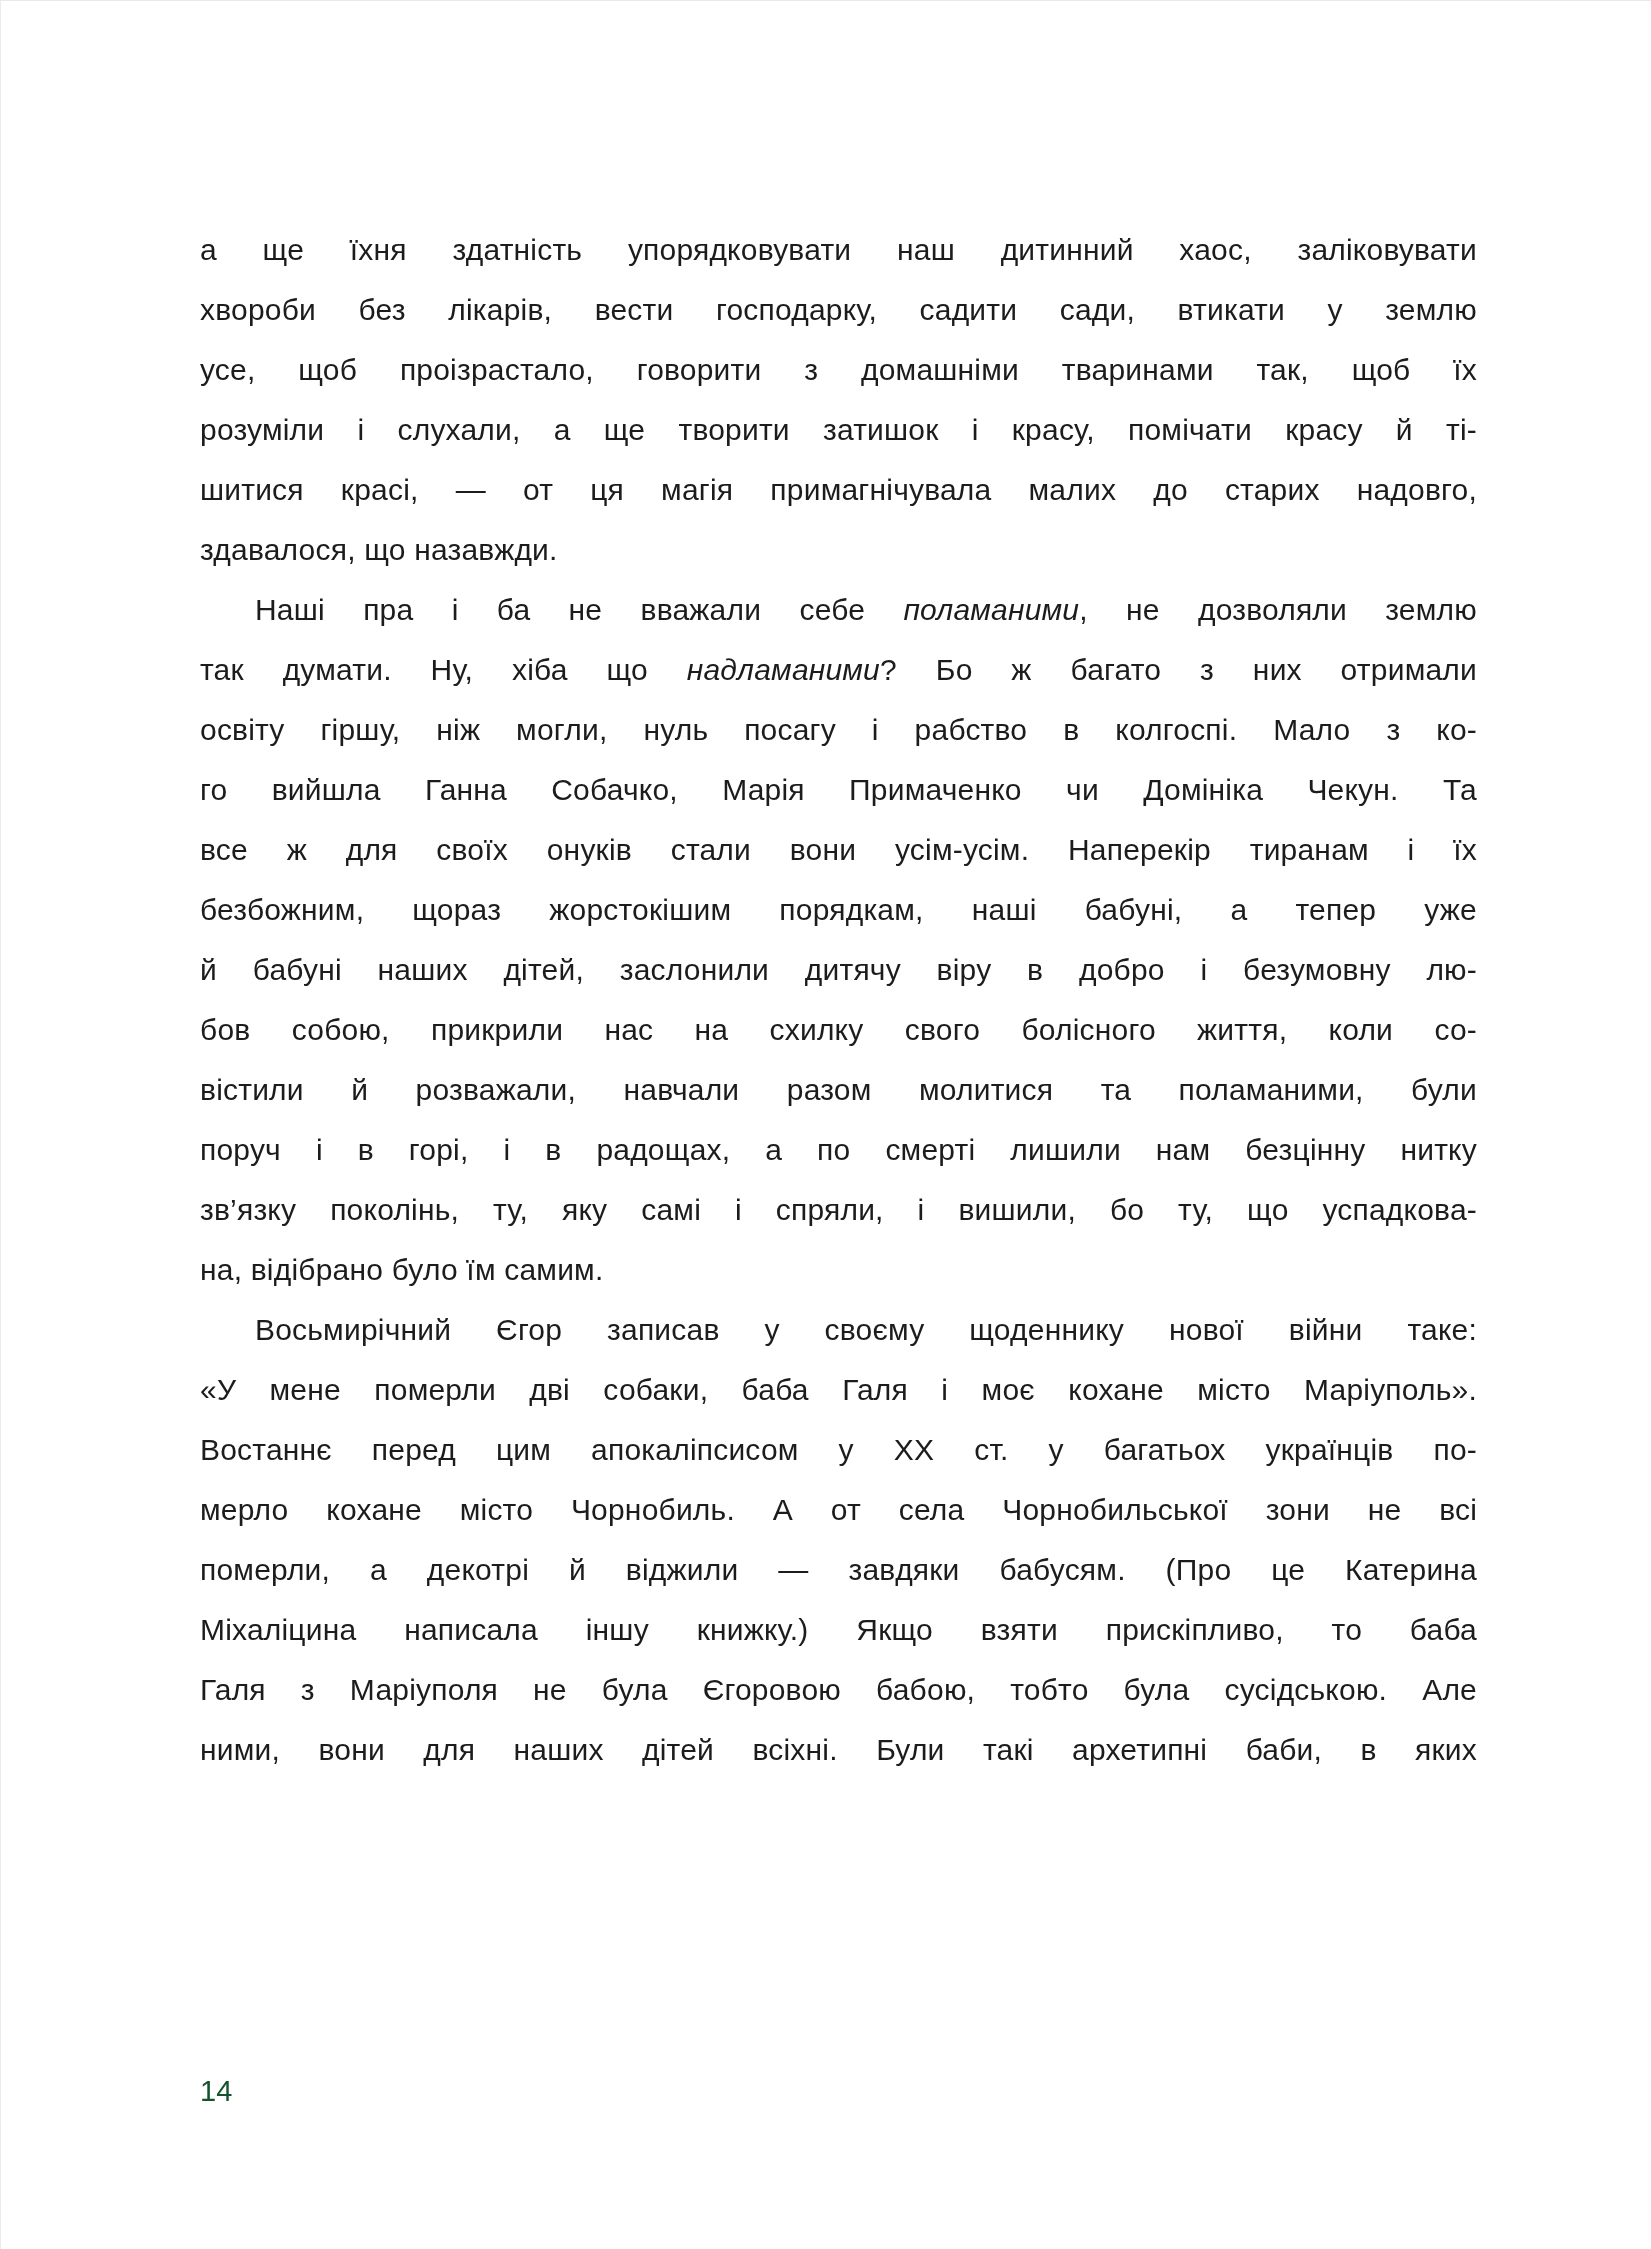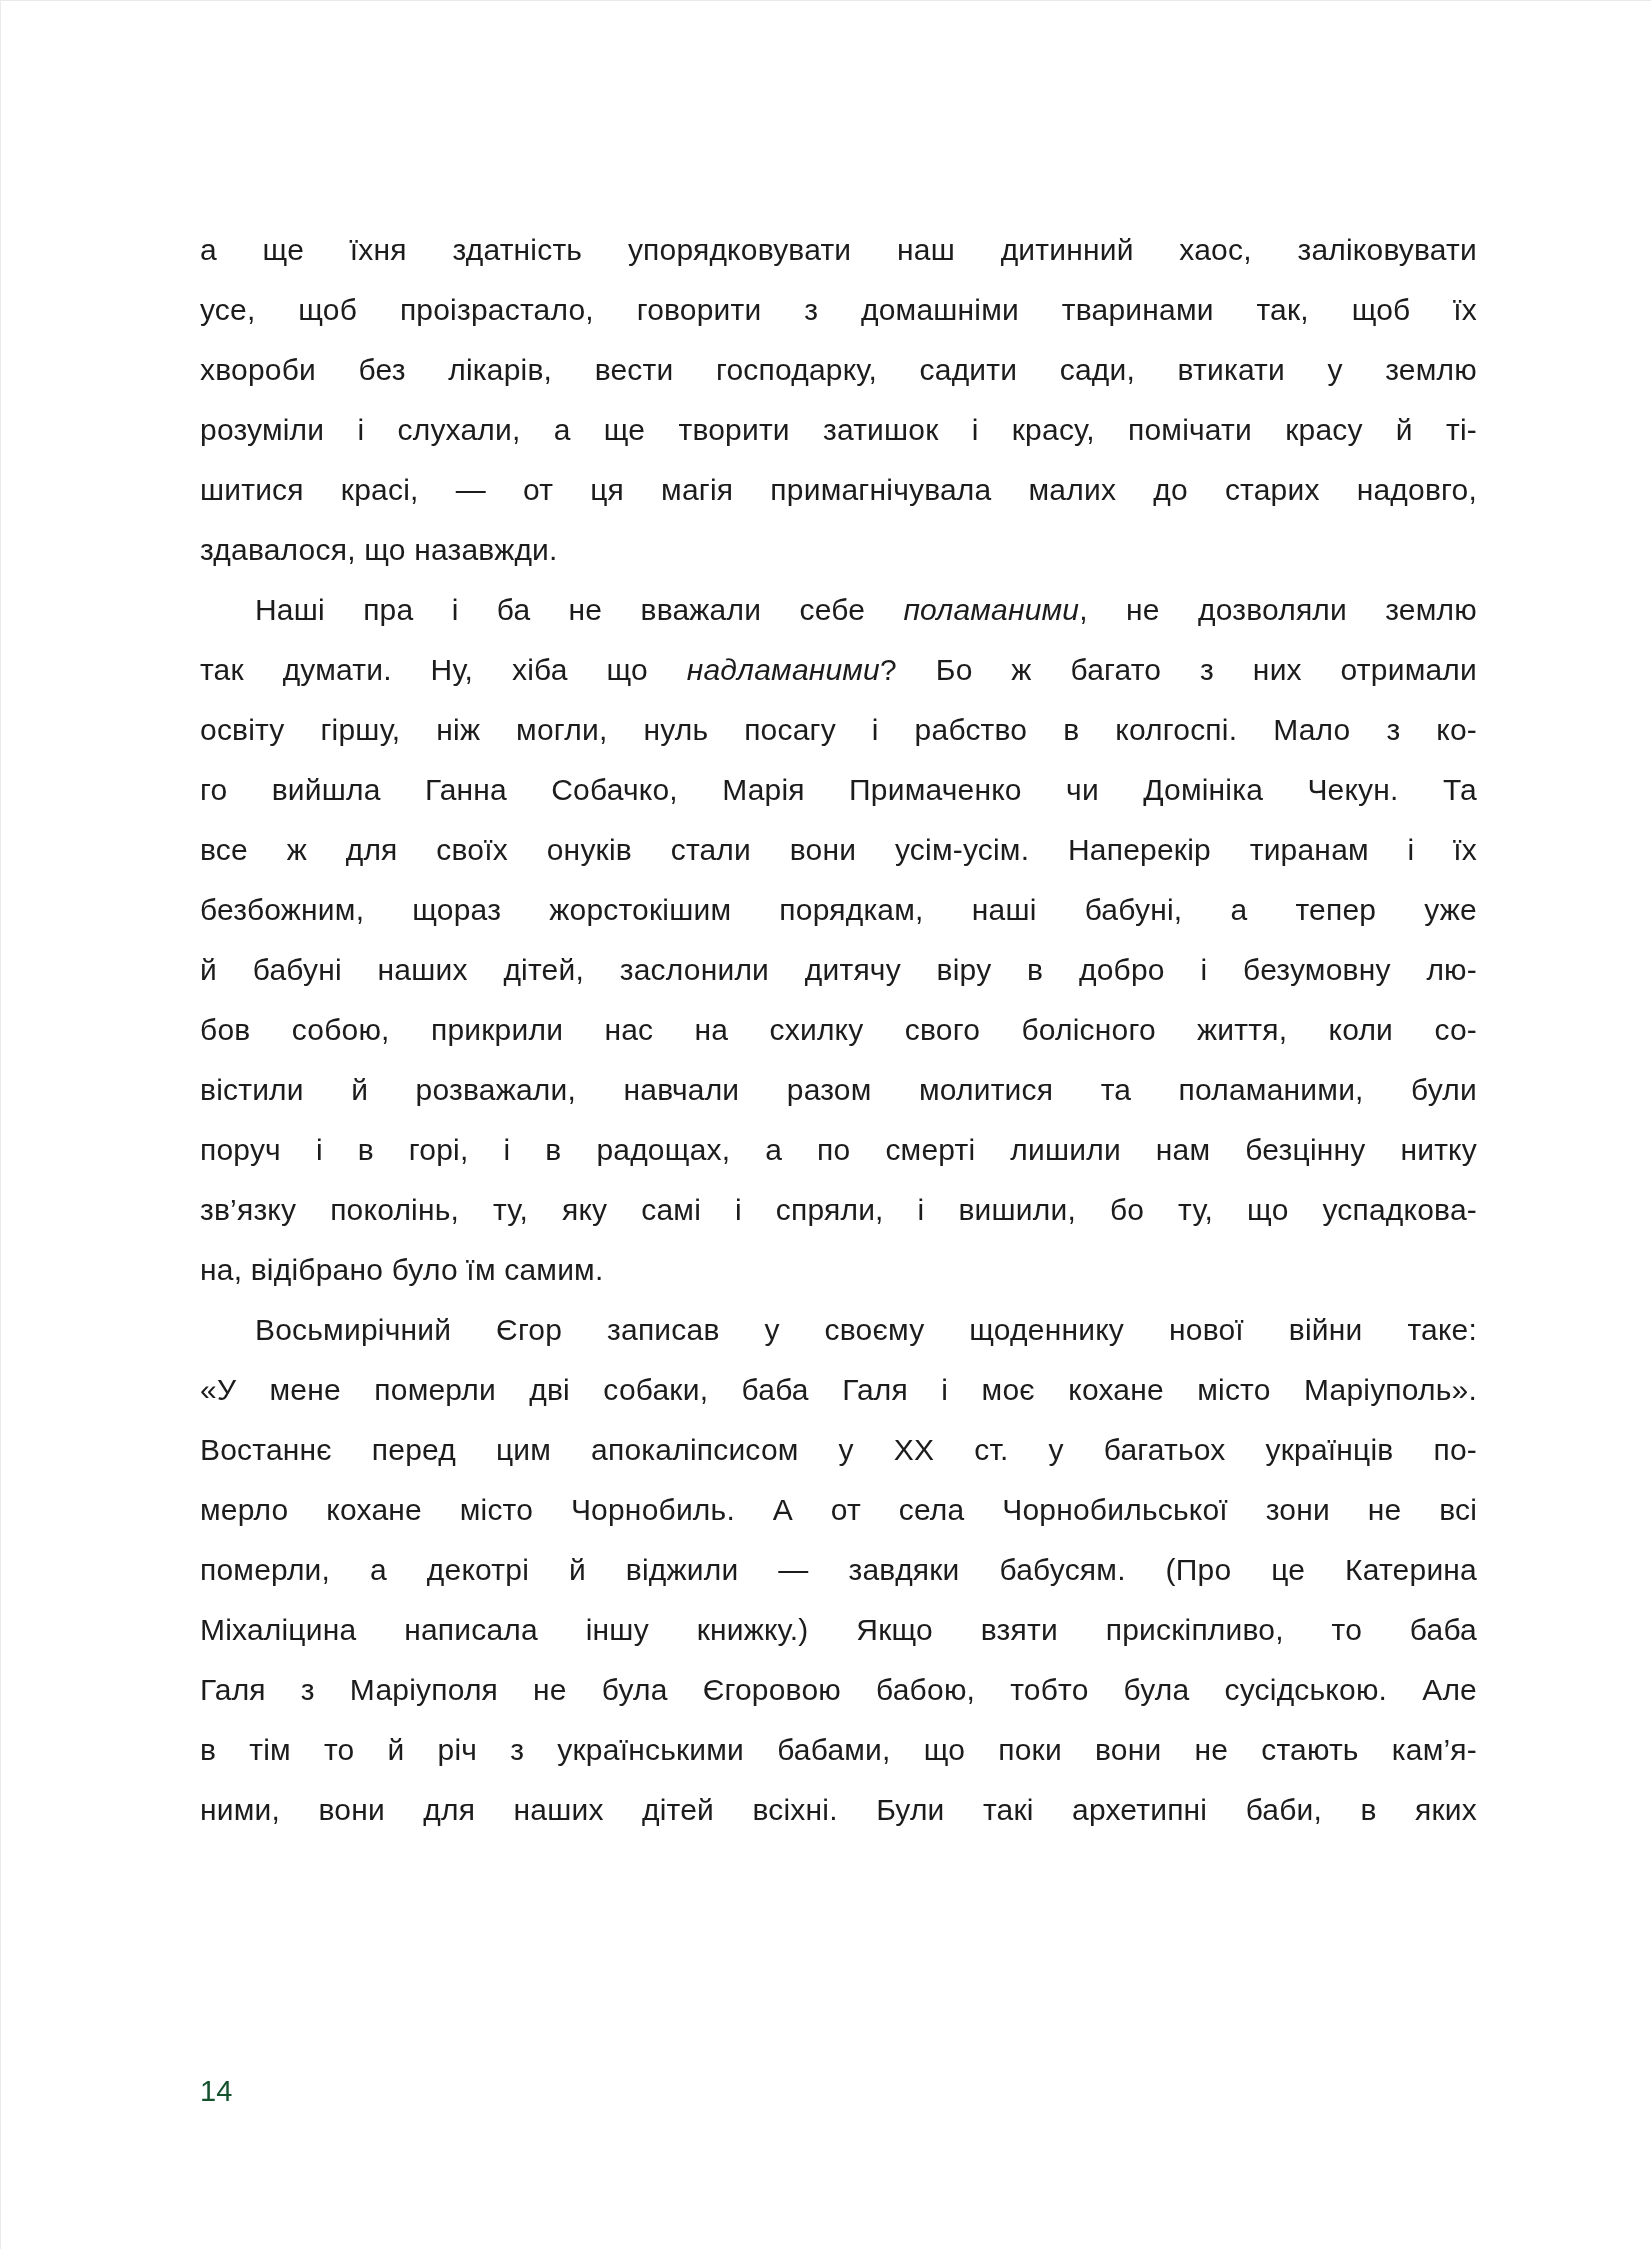--- a/index.html
+++ b/index.html
@@ -54,22 +54,22 @@
     line-height: 38px;
     color: #14532d;
   }
 </style>
 </head>
 <body>
 
 <div class="page">
   <div class="text-block">
       <div class="line j"><span>а ще їхня здатність упорядковувати наш дитинний хаос, заліковувати</span></div>
+      <div class="line j"><span>хвороби без лікарів, вести господарку, садити сади, втикати у землю</span></div>
       <div class="line j"><span>усе, щоб проізрастало, говорити з домашніми тваринами так, щоб їх</span></div>
-      <div class="line j"><span>хвороби без лікарів, вести господарку, садити сади, втикати у землю</span></div>
       <div class="line j"><span>розуміли і слухали, а ще творити затишок і красу, помічати красу й ті-</span></div>
       <div class="line j"><span>шитися красі, — от ця магія примагнічувала малих до старих надовго,</span></div>
       <div class="line"><span>здавалося, що назавжди.</span></div>
       <div class="line j ind"><span>Наші пра і ба не вважали себе </span><span class="it">поламаними</span><span>, не дозволяли землю</span></div>
       <div class="line j"><span>так думати. Ну, хіба що </span><span class="it">надламаними</span><span>? Бо ж багато з них отримали</span></div>
       <div class="line j"><span>освіту гіршу, ніж могли, нуль посагу і рабство в колгоспі. Мало з ко-</span></div>
       <div class="line j"><span>го вийшла Ганна Собачко, Марія Примаченко чи Домініка Чекун. Та</span></div>
       <div class="line j"><span>все ж для своїх онуків стали вони усім-усім. Наперекір тиранам і їх</span></div>
       <div class="line j"><span>безбожним, щораз жорстокішим порядкам, наші бабуні, а тепер уже</span></div>
       <div class="line j"><span>й бабуні наших дітей, заслонили дитячу віру в добро і безумовну лю-</span></div>
@@ -78,18 +78,17 @@
       <div class="line j"><span>поруч і в горі, і в радощах, а по смерті лишили нам безцінну нитку</span></div>
       <div class="line j"><span>зв’язку поколінь, ту, яку самі і спряли, і вишили, бо ту, що успадкова-</span></div>
       <div class="line"><span>на, відібрано було їм самим.</span></div>
       <div class="line j ind"><span>Восьмирічний Єгор записав у своєму щоденнику нової війни таке:</span></div>
       <div class="line j"><span>«У мене померли дві собаки, баба Галя і моє кохане місто Маріуполь».</span></div>
       <div class="line j"><span>Востаннє перед цим апокаліпсисом у XX ст. у багатьох українців по-</span></div>
       <div class="line j"><span>мерло кохане місто Чорнобиль. А от села Чорнобильської зони не всі</span></div>
       <div class="line j"><span>померли, а декотрі й віджили — завдяки бабусям. (Про це Катерина</span></div>
       <div class="line j"><span>Міхаліцина написала іншу книжку.) Якщо взяти прискіпливо, то баба</span></div>
       <div class="line j"><span>Галя з Маріуполя не була Єгоровою бабою, тобто була сусідською. Але</span></div>
-      <div class="line j"><span>в тім то й річ з українськими бабами, що поки вони не стають кам’я-</span></div>
       <div class="line j"><span>ними, вони для наших дітей всіхні. Були такі архетипні баби, в яких</span></div>
     </div>
   <div class="page-number">14</div>
 </div>
 
 
 </body></html>

